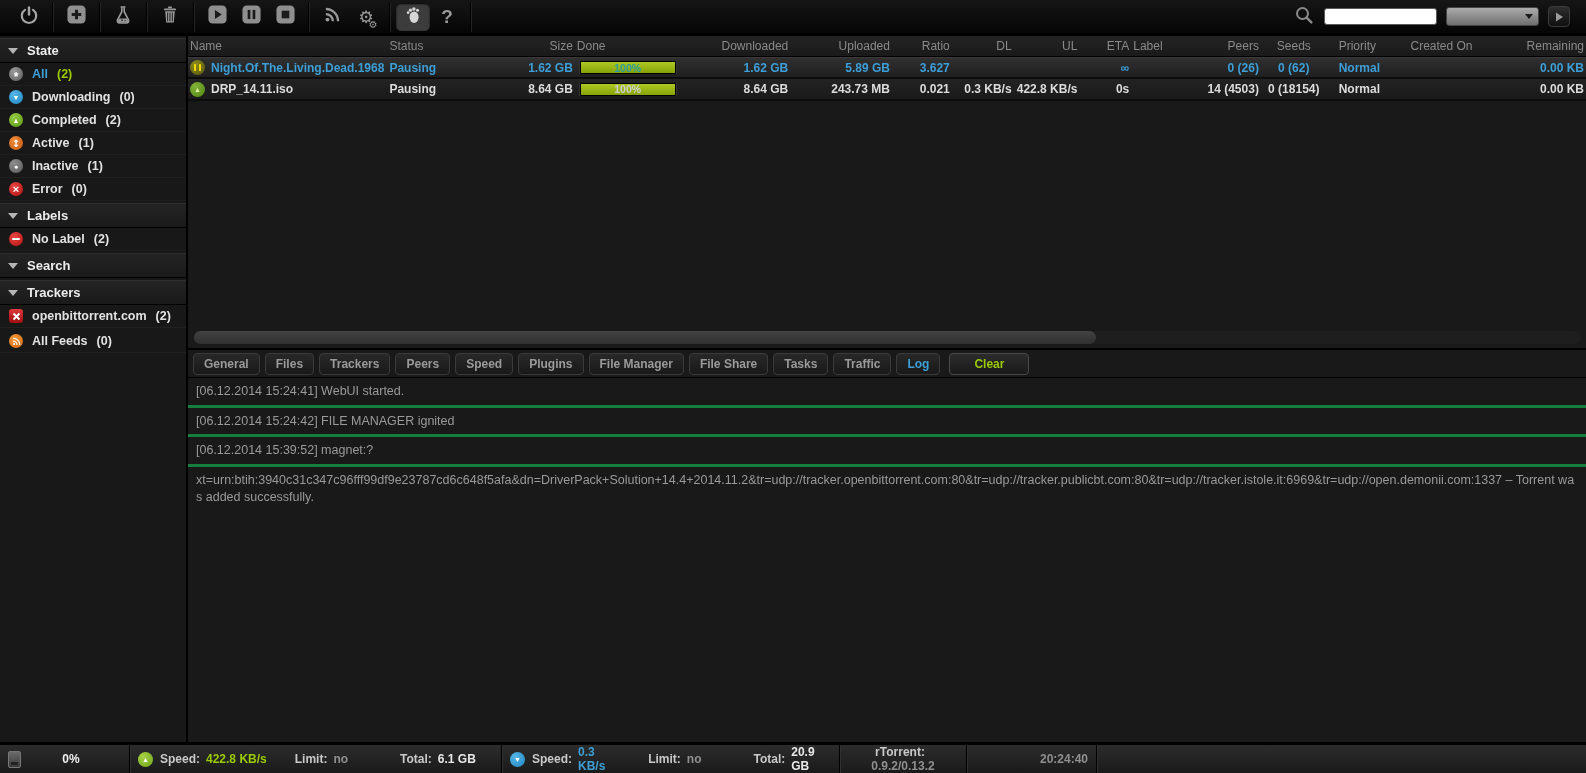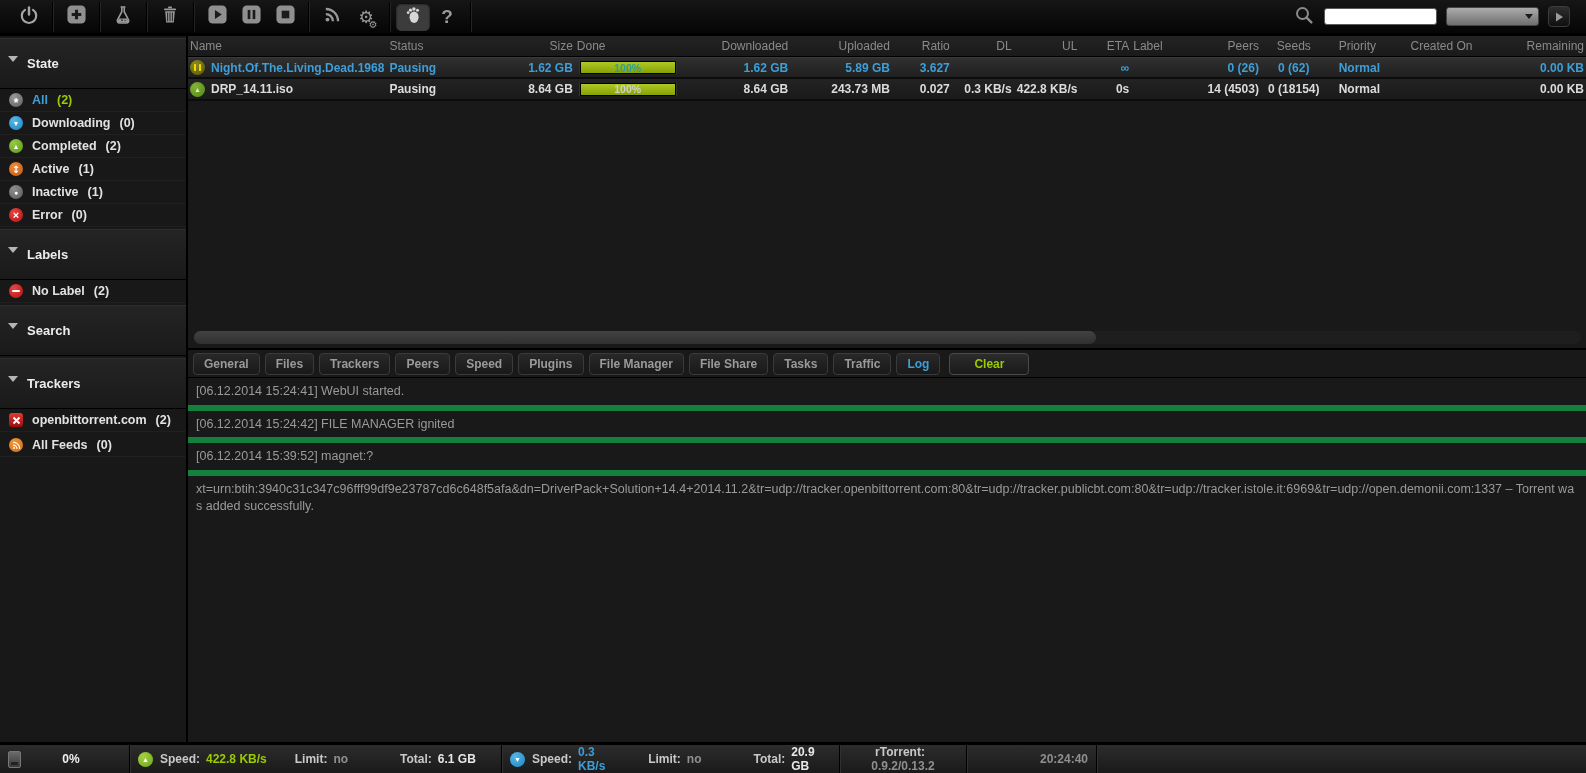--- a/index.html
+++ b/index.html
@@ -32,22 +32,22 @@
     border-radius:4px; display:flex; align-items:center; justify-content:center; cursor:pointer; }
   .go-btn svg { display:block; }
 
   
   .middle { flex:1; display:flex; min-height:0; border-bottom:3px solid #000; }
 
   
   .sidebar { width:188px; background:#181818; border-right:2px solid #000; display:flex; flex-direction:column;
     overflow:hidden; }
   .side-section { margin-top:2px; }
-  .side-header { display:flex; align-items:flex-start; background:linear-gradient(#242424,#1a1a1a);
-    border-top:1px solid #2f2f2f; border-bottom:1px solid #000; padding:17px 8px; cursor:pointer; }
+  .side-header { display:flex; align-items:center; background:linear-gradient(#242424,#1a1a1a);
+    border-top:1px solid #2f2f2f; border-bottom:1px solid #000; padding:4px 8px; cursor:pointer; }
   .side-header .tri { width:0; height:0; border-left:5px solid transparent; border-right:5px solid transparent;
     border-top:6px solid #b5b5b5; margin-right:9px; }
   .side-title { color:#ececec; font-weight:bold; font-size:13px; flex:1; }
   .side-timer { color:#e6e6e6; font-weight:bold; font-size:12px; }
   .side-item { display:flex; align-items:center; gap:9px; padding:4px 8px 4px 9px; cursor:pointer;
     border-bottom:1px solid #202020; }
   .side-label { color:#e2e2e2; font-size:12.5px; font-weight:600; }
   .side-count { color:#e2e2e2; font-size:12.5px; font-weight:600; }
   .side-label.blue { color:#3d9fd8; }
   .side-count.green { color:#9aca00; }
@@ -104,21 +104,21 @@
     display:flex; align-items:center; gap:5px; padding:0 5px; }
   .tab { padding:3px 10px; border:1px solid #3a3a3a; border-radius:4px; background:linear-gradient(#282828,#191919);
     color:#9a9a9a; font-size:12px; font-weight:600; cursor:pointer; white-space:nowrap; }
   .tab.active { color:#3d9fd8; }
   .clear-btn { margin-left:4px; padding:3px 24px; border:1px solid #4a4a4a; border-radius:4px;
     background:linear-gradient(#2c2c2c,#1a1a1a); color:#9aca00; font-size:12px; font-weight:bold; cursor:pointer; }
 
   
   .log { flex:1; overflow:hidden; background:#191919; }
   .log-entry { padding:5px 8px 4px 8px; color:#9a9a9a; font-size:12.5px; line-height:1.4;
-    border-bottom:6px solid #15803d; word-break:break-all; }
+    border-bottom:3px solid #15803d; word-break:break-all; }
   .log-entry.noborder { border-bottom:none; }
 
   
   .statusbar { height:28px; background:linear-gradient(#2c2c2c,#1a1a1a); display:flex; align-items:stretch;
     font-size:12px; }
   .seg { display:flex; align-items:center; border-right:1px solid #000; box-shadow:1px 0 0 #303030; padding:0 8px; }
   .seg-disk { width:130px; }
   .seg-up { width:372px; } .seg-dn { width:338px; }
   .seg-rt { width:127px;flex-direction:column; } .seg-time { width:130px; justify-content:flex-end; }
   .seg-fill { flex:1; border-right:none; box-shadow:none; }
@@ -414,21 +414,21 @@
             <span class="ri ri-seeding">▲</span>
             <span class="name-text">DRP_14.11.iso</span>
           </div>
           <div class="cell c-status">Pausing</div>
           <div class="cell c-size">8.64 GB</div>
           <div class="cell c-done">
             <div class="pbar alt">100%</div>
           </div>
           <div class="cell c-dled">8.64 GB</div>
           <div class="cell c-uled">243.73 MB</div>
-          <div class="cell c-ratio">0.027</div>
+          <div class="cell c-ratio">0.021</div>
           <div class="cell c-dl">0.3 KB/s</div>
           <div class="cell c-ul">422.8 KB/s</div>
           <div class="cell c-eta">0s</div>
           <div class="cell c-label"></div>
           <div class="cell c-peers">14 (4503)</div>
           <div class="cell c-seeds">0 (18154)</div>
           <div class="cell c-prio">Normal</div>
           <div class="cell c-created"></div>
           <div class="cell c-remain">0.00 KB</div>
         </div>

